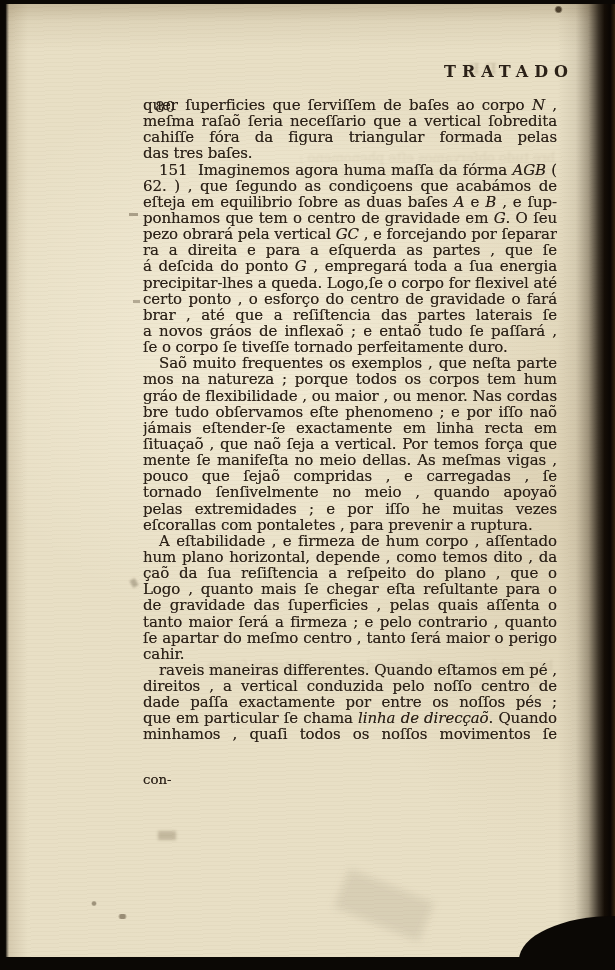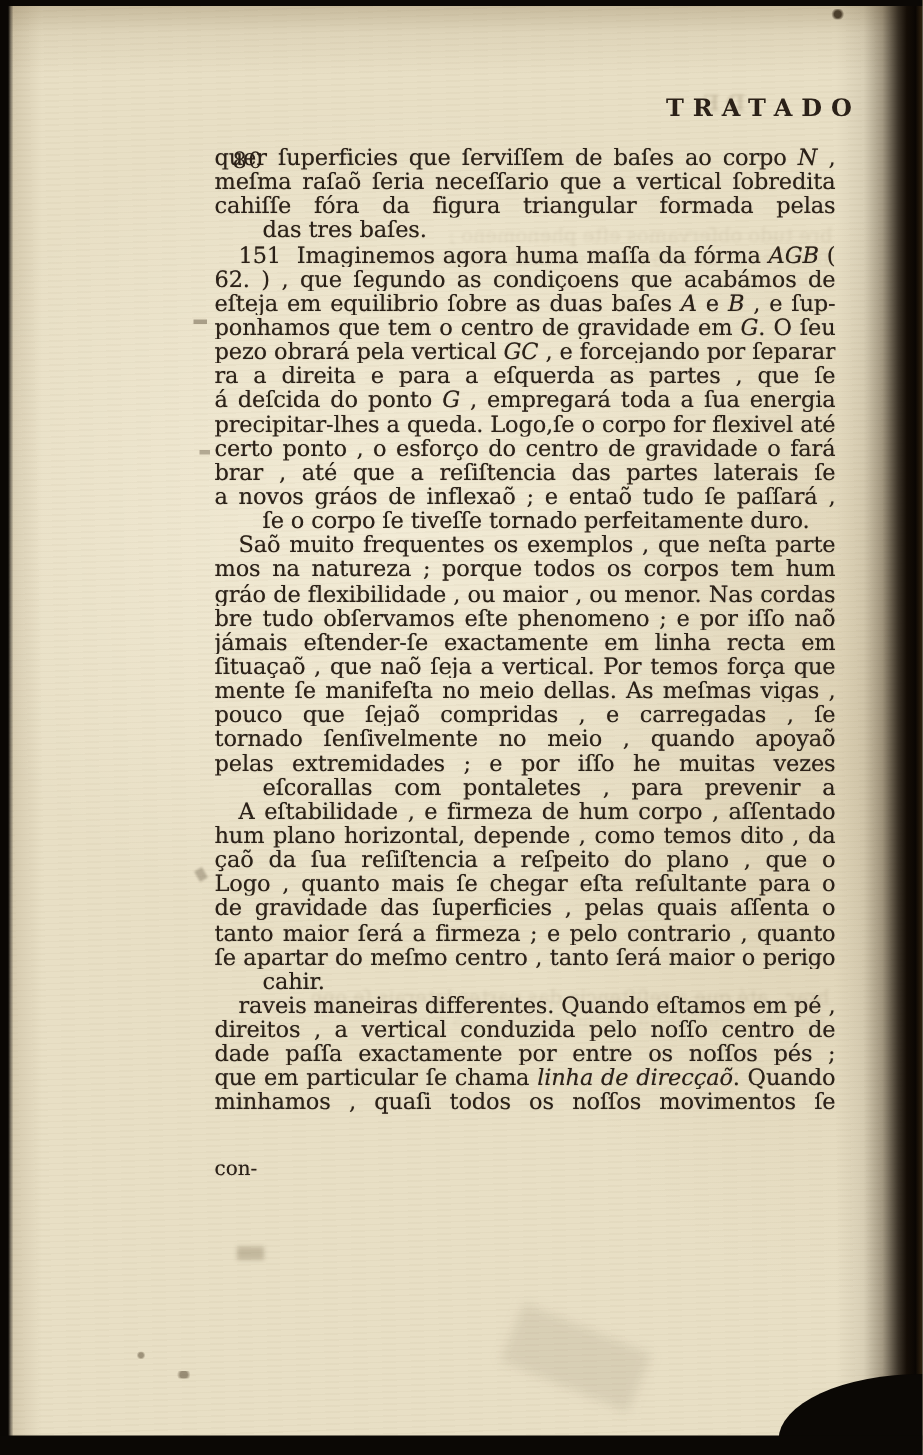--- a/index.html
+++ b/index.html
@@ -39,21 +39,21 @@
     position:absolute;left:143px;top:97px;width:414px;
     font-size:15px;letter-spacing:-0.1px;
     text-shadow:0 0 0.5px rgba(43,33,24,0.55);
   }
   .paragraph{margin:0;}
   .line{
     height:16.15px;line-height:16.15px;
     text-align:justify;text-align-last:justify;
     overflow:hidden;white-space:nowrap0; 
   }
-  .line.no-just{text-align-last:left;margin-left:32px;}
+  .line.no-just{text-align-last:left;}
   .paragraph.indent .line:first-child{text-indent:16px;}
   .line i{font-style:italic;}
   .catchword{
     position:absolute;left:143px;top:772px;width:414px;
     font-size:13.3px;
     text-shadow:0 0 0.5px rgba(43,33,24,0.55);
   }
   
   .ghost{
     position:absolute;height:15px;line-height:15px;overflow:hidden;

